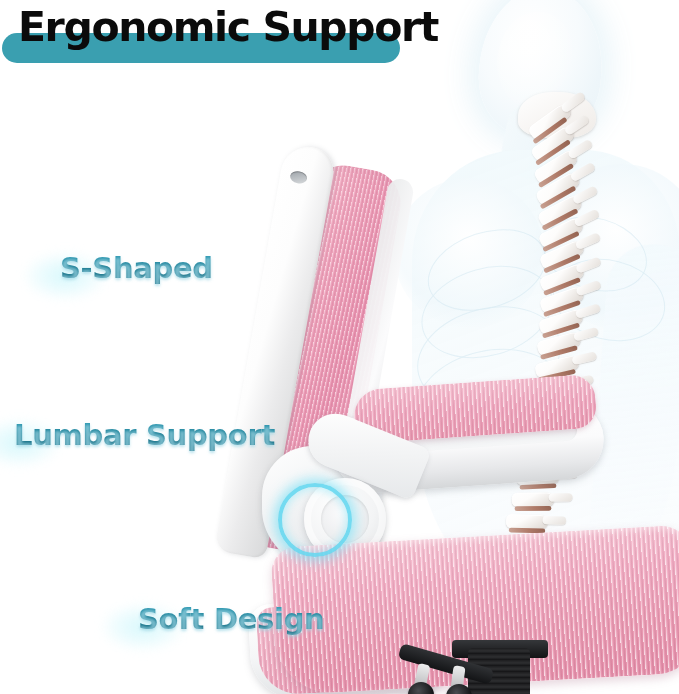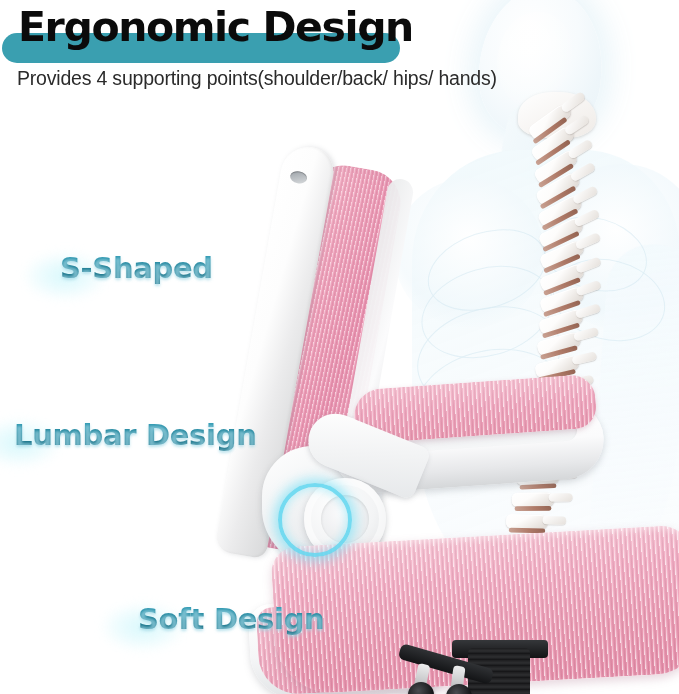--- a/index.html
+++ b/index.html
@@ -524,34 +524,33 @@
     <div class="cyl-top"></div>
     <div class="cyl"></div>
     <div class="base-arm"></div>
     <div class="caster-stem" style="left:416px;top:664px;transform:rotate(12deg);"></div>
     <div class="caster-stem" style="left:452px;top:666px;transform:rotate(8deg);"></div>
     <div class="caster" style="left:408px;top:682px;"></div>
     <div class="caster" style="left:446px;top:684px;"></div>
   </div>
 
   <div class="title-bar"></div>
-  <h1 class="title">Ergonomic Design</h1>
+  <h1 class="title">Ergonomic Support</h1>
   <p class="subtitle">
-    <span>Provides 4 supporting points(shoulder/back/ hips/ hands)</span>
   </p>
 
   <div class="callout" id="c1">
     <div class="glowband"></div>
     <div class="ctext">S-Shaped</div>
     <div class="ring"></div>
   </div>
 
   <div class="callout" id="c2">
     <div class="glowband"></div>
-    <div class="ctext">Lumbar Design</div>
+    <div class="ctext">Lumbar Support</div>
 
   </div>
 
   <div class="callout" id="c3">
     <div class="glowband"></div>
     <div class="ctext">Soft Design</div>
 
   </div>
 
 </div>

